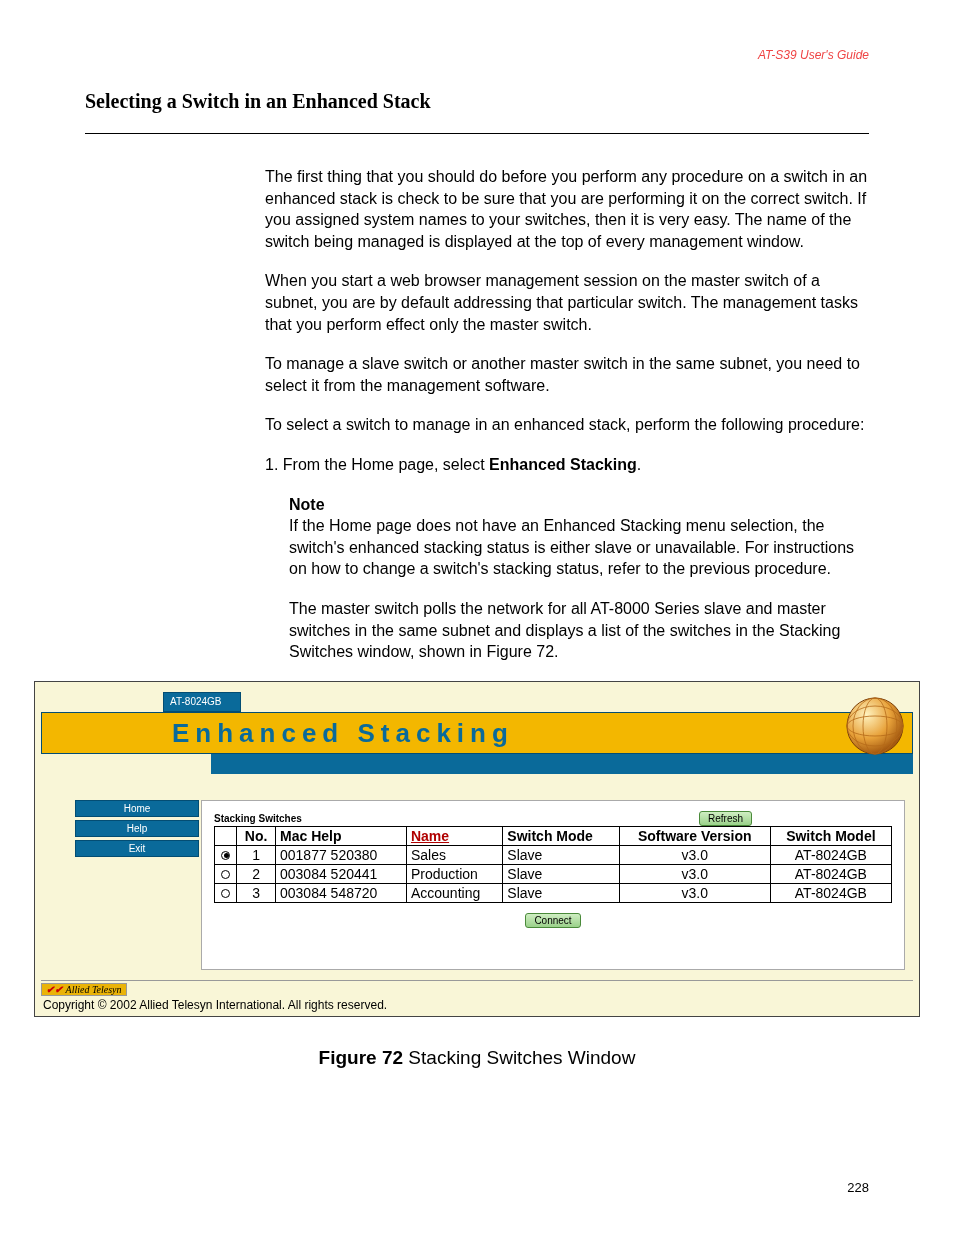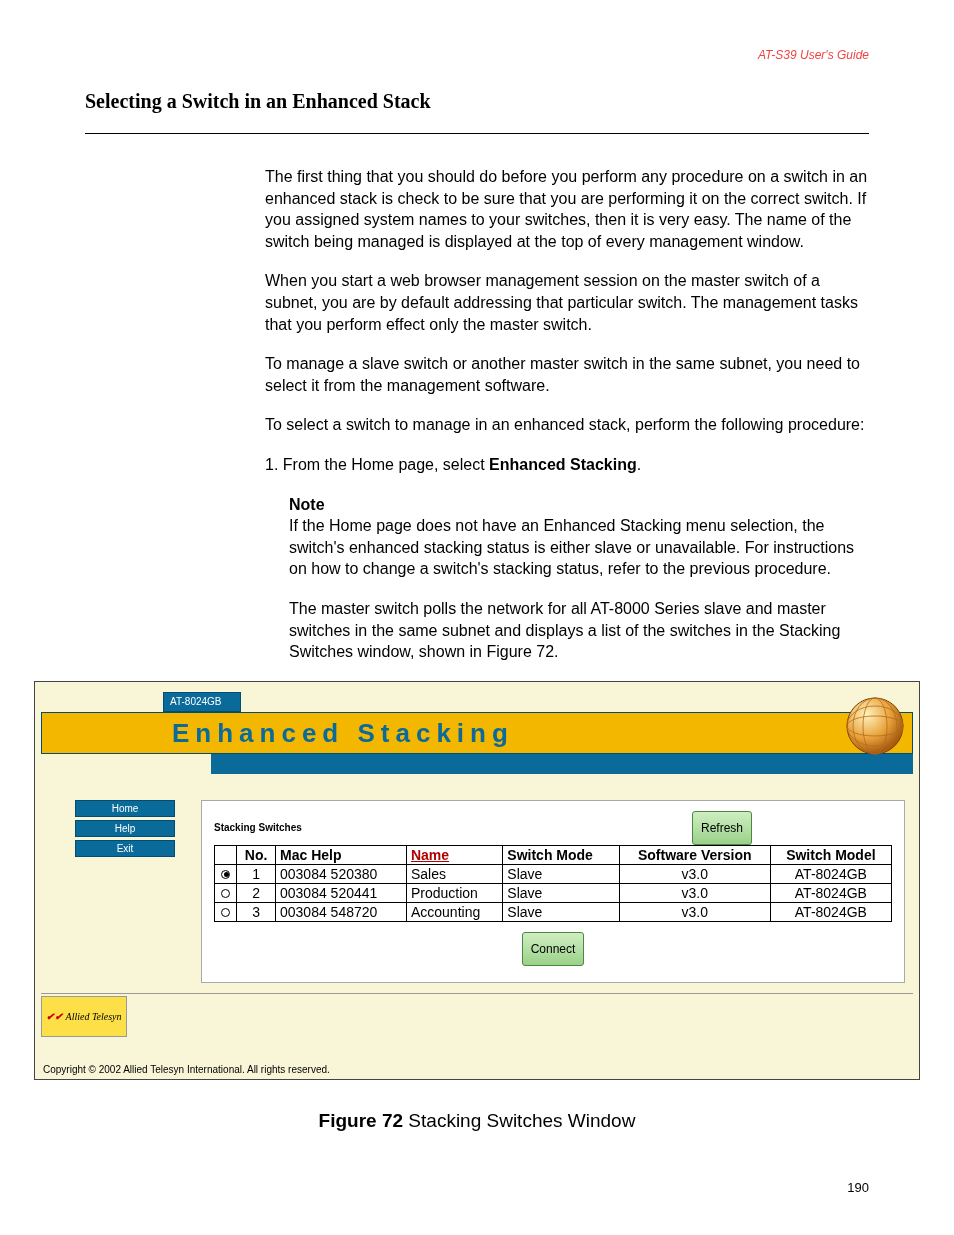--- a/index.html
+++ b/index.html
@@ -94,40 +94,40 @@
   .layout { display: flex; margin-top: 26px; }
   .sidebar { width: 160px; padding-left: 20px; }
   .side-btn {
     background: #0a6a9a;
     color: #fff;
     border: 1px solid #034d73;
     text-align: center;
     font-size: 10px;
     padding: 2px 0;
     margin-bottom: 3px;
-    width: 100px;
+    width: 124px;
     margin-left: 14px;
   }
   .content-panel {
     flex: 1;
     background: #fff;
     border: 1px solid #aaa;
     margin-right: 8px;
     padding: 10px 12px 16px 12px;
     min-height: 170px;
   }
   .panel-top { display: flex; align-items: center; }
   .panel-title { font-weight: bold; font-size: 10px; margin-right: auto; }
   .green-btn {
     display: inline-block;
     background: linear-gradient(#cfeec2, #9ad18a);
     border: 1px solid #4a8a3a;
     color: #000;
-    font-size: 12px;
-    padding: 9px 8px;
+    font-size: 10px;
+    padding: 1px 8px;
     border-radius: 3px;
     text-align: center;
   }
   .total-line { text-align: right; font-weight: bold; font-size: 10px; margin: 6px 2px 3px 0; }
   table.switches {
     border-collapse: collapse;
     width: 100%;
     font-size: 14px;
   }
   table.switches th, table.switches td {
@@ -142,28 +142,28 @@
   .radio-dot { display: inline-block; width: 9px; height: 9px; border: 1px solid #000; border-radius: 50%; position: relative; }
   .radio-dot.sel::after { content:""; position:absolute; left:1.5px; top:1.5px; width:5px; height:5px; background:#000; border-radius:50%; }
   .connect-row { text-align: center; margin-top: 10px; }
   .footer-bar {
     margin: 10px 6px 0 6px;
     border-top: 1px solid #999;
     padding-top: 2px;
   }
   .logo-box {
     display: inline-block;
-    background: #fde047;
+    background: #eab308;
     border: 1px solid #999;
-    padding: 14px 4px;
+    padding: 0 4px;
     font-size: 10px;
   }
   .logo-box .swoosh { color: #c00; font-weight: bold; font-style: italic; }
   .logo-box .logo-txt { font-style: italic; font-family: Georgia, serif; }
-  .copyright { font-size: 10px; padding: 2px 0 0 2px; margin-top: 25px; }
+  .copyright { font-size: 12px; padding: 2px 0 0 2px; }
   .fig-caption { text-align: center; font-size: 19px; margin-top: 30px; }
   .page-num { position: absolute; bottom: 40px; right: 85px; font-size: 13px; }
 </style>
 </head>
 <body>
 
 <div class="page">
   <div class="header-right">AT-S39 User's Guide</div>
 
   <h1 class="section-title">Selecting a Switch in an Enhanced Stack</h1>
@@ -235,21 +235,21 @@
               <th class="link">Name</th>
               <th>Switch Mode</th>
               <th class="center">Software Version</th>
               <th class="center">Switch Model</th>
             </tr>
           </thead>
           <tbody id="rows">
               <tr>
                 <td class="center"><span class="radio-dot sel"></span></td>
                 <td class="center">1</td>
-                <td>003084 520380</td>
+                <td>001877 520380</td>
                 <td>Sales</td>
                 <td>Slave</td>
                 <td class="center">v3.0</td>
                 <td class="center">AT-8024GB</td>
               </tr>
               <tr>
                 <td class="center"><span class="radio-dot"></span></td>
                 <td class="center">2</td>
                 <td>003084 520441</td>
                 <td>Production</td>
@@ -282,13 +282,13 @@
       <span class="logo-txt">Allied Telesyn</span>
     </span>
     <div class="copyright">Copyright © 2002 Allied Telesyn International. All rights reserved.</div>
   </div>
 </div>
 
 <div class="fig-caption">
   <b>Figure 72</b><span>  Stacking Switches Window</span>
 </div>
 
-<div class="page-num">190</div>
+<div class="page-num">228</div>
 
 </body></html>

